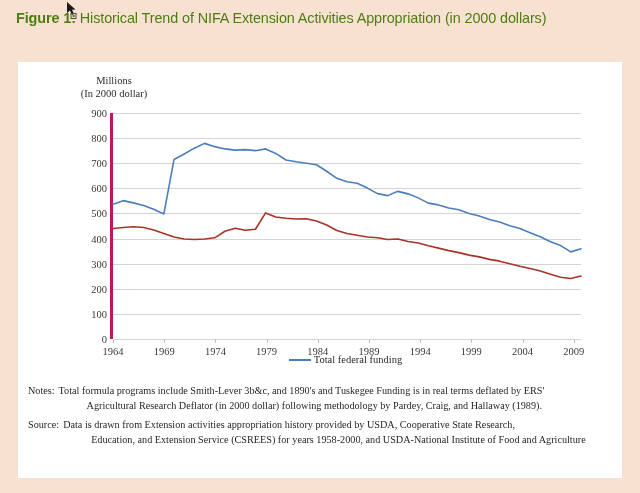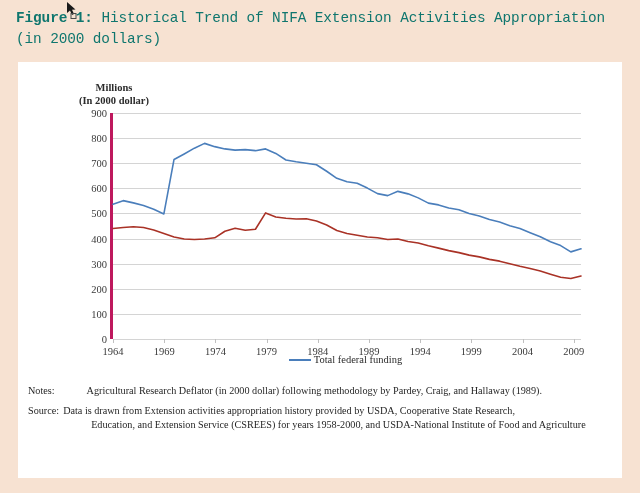--- a/index.html
+++ b/index.html
@@ -29,24 +29,24 @@
     top: 2px;
     width: 16px;
     height: 18px;
     pointer-events: none;
   }
   #figure-title {
     position: absolute;
     left: 16px;
     top: 8px;
     width: 612px;
-    font-family: Liberation Mono, monospace;
+    font-family: Liberation Sans, sans-serif;
     font-size: 14.4px;
     line-height: 21px;
-    color: #0f766e;
+    color: #4d7c0f;
     letter-spacing: -0.1px;
   }
   #figure-title .lead {
     font-weight: bold;
   }
   #white-panel {
     position: absolute;
     left: 18px;
     top: 62px;
     width: 604px;
@@ -57,27 +57,26 @@
   #chart-wrap {
     position: absolute;
     left: 0px;
     top: 0px;
     width: 604px;
     height: 316px;
   }
   #y-axis-title {
     position: absolute;
     left: 36px;
-    top: 19px;
+    top: 12px;
     width: 120px;
     text-align: center;
     font-size: 10.5px;
     line-height: 13px;
     color: #2b2b2b;
-    font-weight: bold;
   }
   #plot-area {
     position: absolute;
     left: 92px;
     top: 51px;
     width: 471px;
     height: 226px;
     border-left: 3px solid #be185d;
     box-sizing: border-box;
   }
@@ -261,20 +260,21 @@
             <span class="legend-swatch" style="background: rgb(74, 126, 187);"></span>
             <span>Total federal funding</span>
           </div>
         </div>
     </div>
 
     <div id="notes-block">
       <div class="note-row">
         <div class="note-label">Notes:</div>
         <div class="note-body">
+          <span>Total formula programs include Smith-Lever 3b&amp;c, and 1890's and Tuskegee Funding is in real terms deflated by ERS'</span>
           <span class="cont">Agricultural Research Deflator (in 2000 dollar) following methodology by Pardey, Craig, and Hallaway (1989).</span>
         </div>
       </div>
       <div class="note-row">
         <div class="note-label">Source:</div>
         <div class="note-body">
           <span>Data is drawn from Extension activities appropriation history provided by USDA, Cooperative State Research,</span>
           <span class="cont">Education, and Extension Service (CSREES) for years 1958-2000, and USDA-National Institute of Food and Agriculture</span>
         </div>
       </div>

